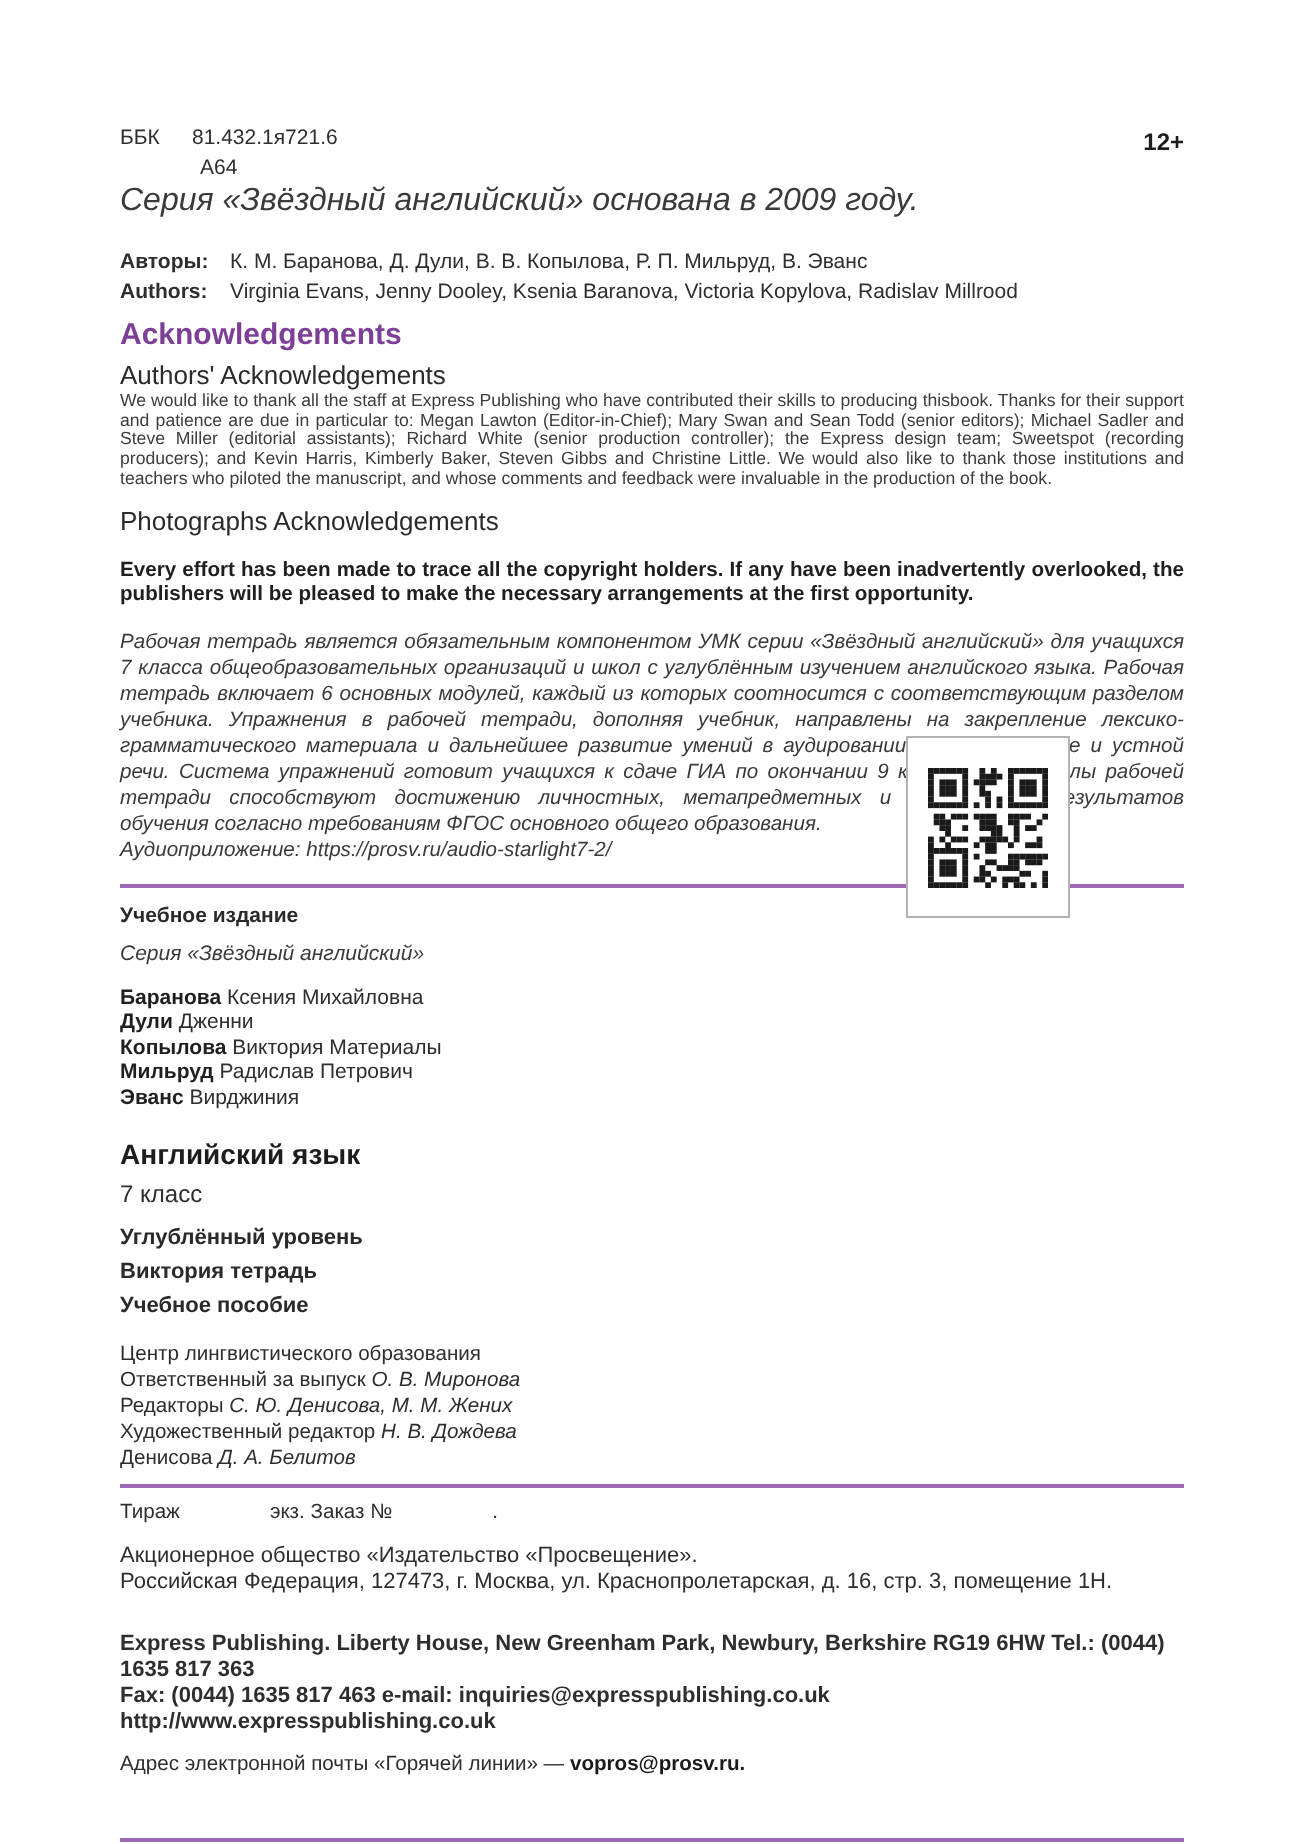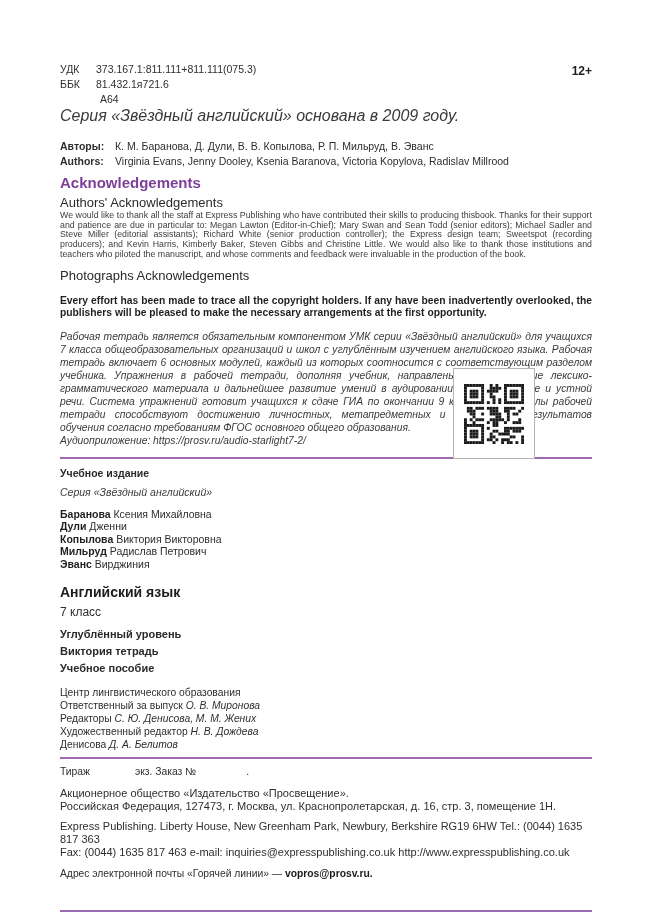--- a/index.html
+++ b/index.html
@@ -49,42 +49,38 @@
   .levels{margin-top:7px;font-size:11px;font-weight:bold;line-height:17px;color:#2a2a2a;}
 
   .staff{margin-top:9px;font-size:10.3px;line-height:13px;color:#2e2e2e;}
   .staff em{font-style:italic;}
 
   .print-info{margin-top:6px;font-size:10.3px;line-height:13px;color:#2e2e2e;}
   .gap1{display:inline-block;width:45px;}
   .gap2{display:inline-block;width:50px;}
 
   .pub{margin-top:9px;font-size:11px;line-height:13px;color:#2e2e2e;}
-  .pub-en{margin-top:7px;}
+  .pub-en{margin-top:18px;font-weight:bold;}
   .hotline{margin-top:9px;font-size:10.3px;color:#2e2e2e;}
   .hotline b{color:#1b1b1b;}
 
   .qr-box{
     position:absolute;left:453px;top:368px;width:80px;height:89px;
     border:1px solid #b3b3b3;background:#fff;
     display:flex;align-items:center;justify-content:center;
   }
   .qr-box svg{width:60px;height:60px;fill:#1a1a1a;}
 </style>
 </head>
 <body>
 
 <div class="page">
 
   <div class="header-row">
     <div class="codes">
-      <div class="code-line">
-        <span class="code-lbl">УДК</span>
-        <span>373.167.1:811.111+811.111(075.3)</span>
-      </div>
       <div class="code-line">
         <span class="code-lbl">ББК</span>
         <span>81.432.1я721.6</span>
       </div>
       <div class="code-line">
         <span class="code-lbl"></span>
         <span class="code-indent">А64</span>
       </div>
     </div>
     <div class="age-badge">12+</div>
@@ -108,21 +104,21 @@
   <div class="audio-line">Аудиоприложение: https://prosv.ru/audio-starlight7-2/</div>
 
   <div class="rule rule-1"></div>
 
   <div class="edition-heading">Учебное издание</div>
   <div class="edition-series">Серия «Звёздный английский»</div>
 
   <div class="authors-list">
     <div><b>Баранова</b> <span>Ксения Михайловна</span></div>
     <div><b>Дули</b> <span>Дженни</span></div>
-    <div><b>Копылова</b> <span>Виктория Викторовна</span></div>
+    <div><b>Копылова</b> <span>Виктория Материалы</span></div>
     <div><b>Мильруд</b> <span>Радислав Петрович</span></div>
     <div><b>Эванс</b> <span>Вирджиния</span></div>
   </div>
 
   <div class="subject">Английский язык</div>
   <div class="grade">7 класс</div>
 
   <div class="levels">
     <div>Углублённый уровень</div>
     <div>Виктория тетрадь</div>

